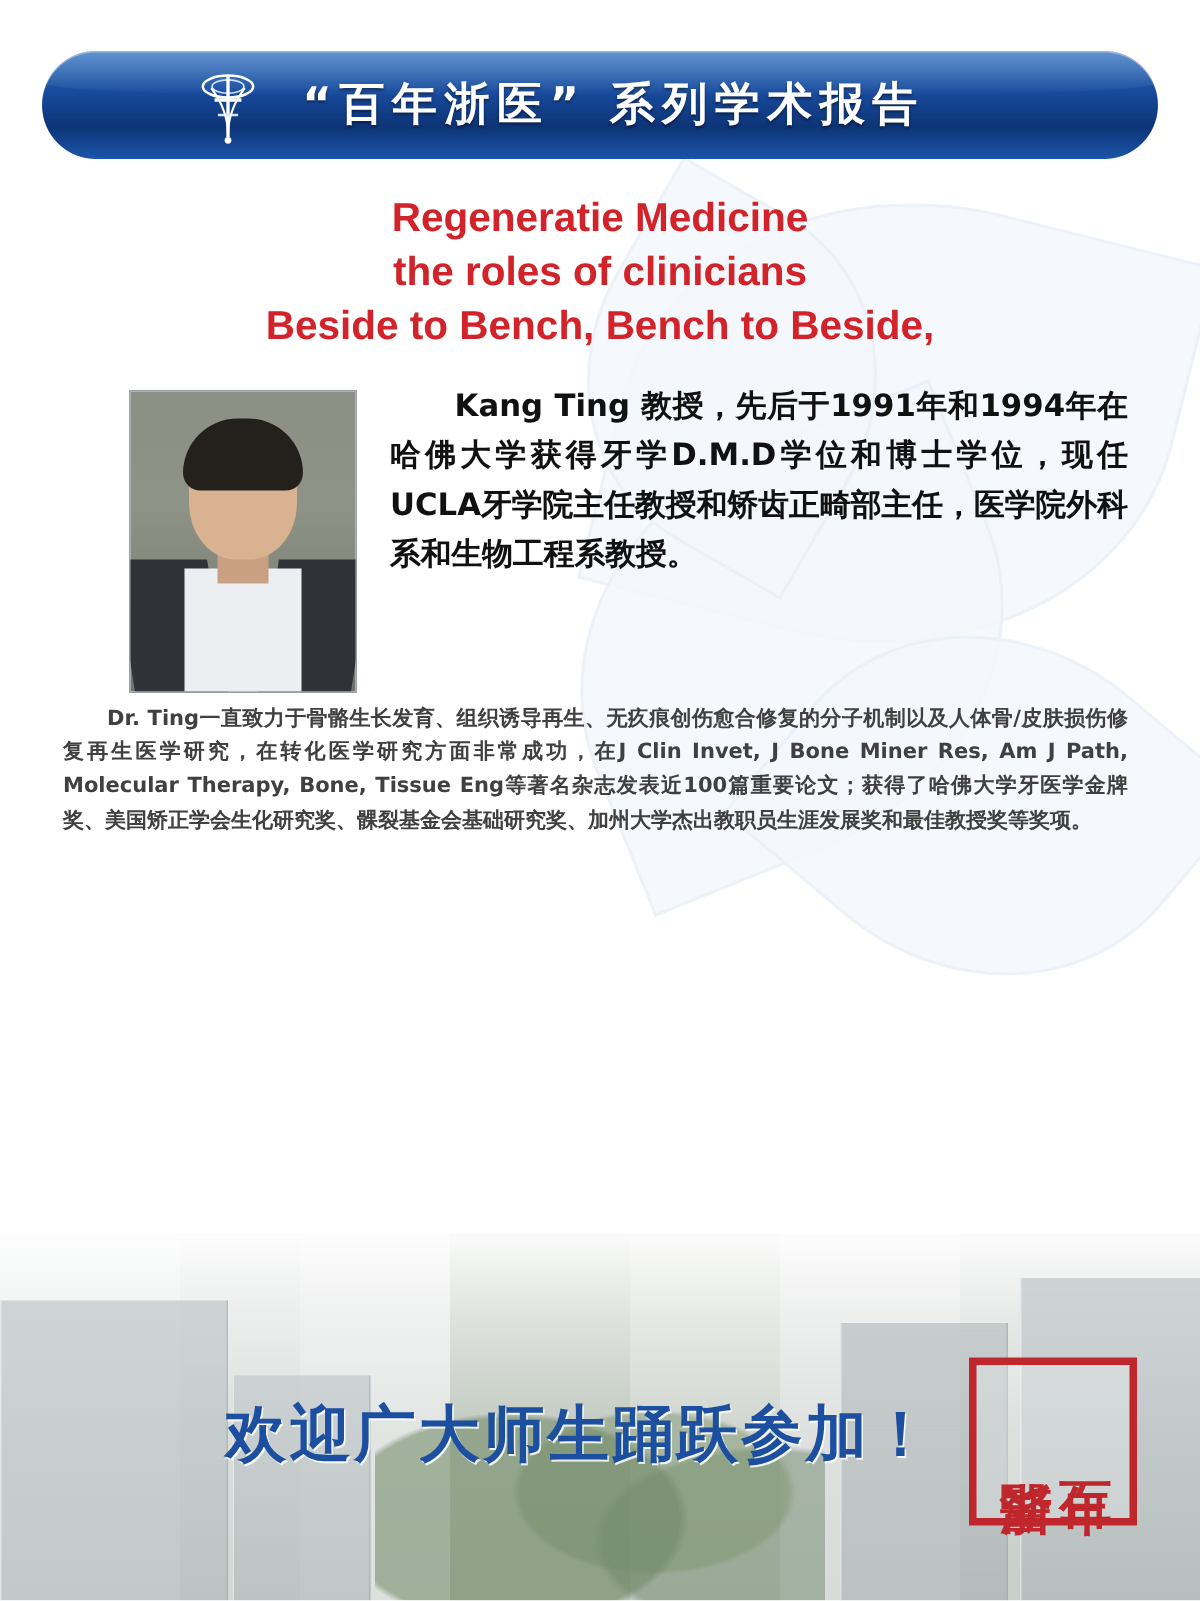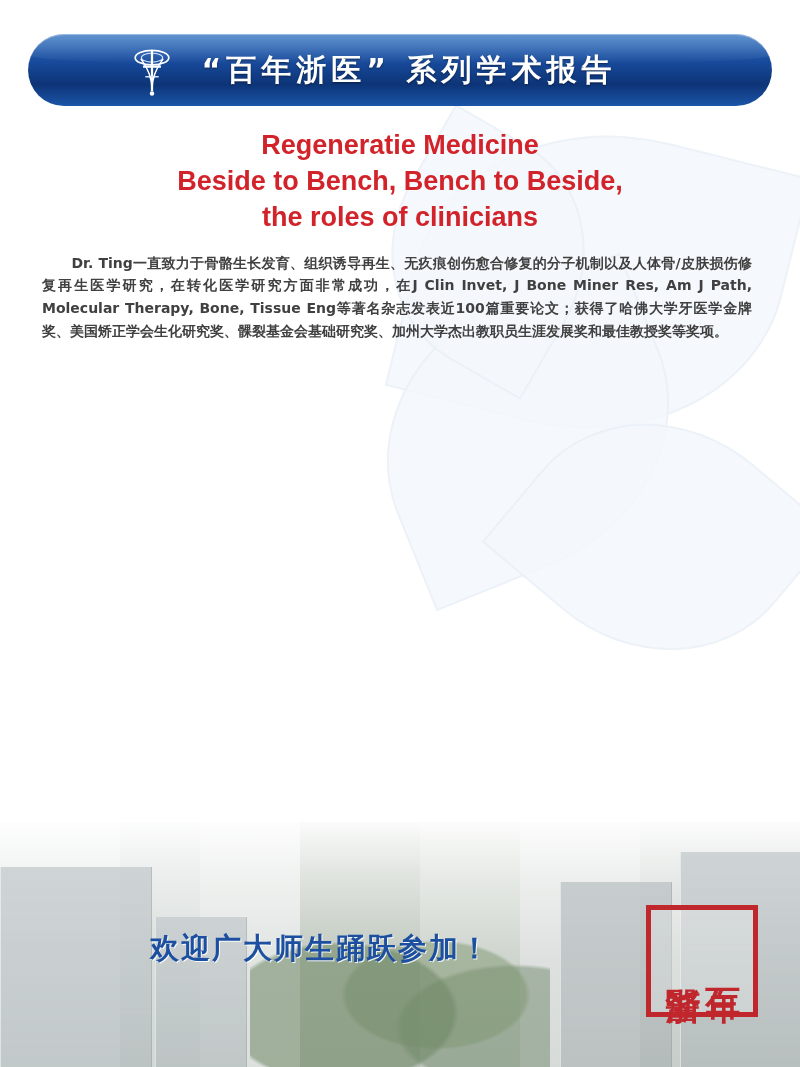--- a/index.html
+++ b/index.html
@@ -218,21 +218,21 @@
   .footer {
     position: absolute;
     left: 0; right: 0; bottom: 42px;
     z-index: 3;
     height: 110px;
   }
   .slogan {
     position: absolute;
     left: 150px;
     top: 14px;
-    font-size: 29px;
+    font-size: 41px;
     font-weight: bold;
     letter-spacing: 2px;
     color: #1d4fa0;
     font-family: Liberation Mono, monospace;
     text-shadow: 1px 1px 0 rgba(255,255,255,.85);
   }
   .seal {
     position: absolute;
     right: 42px;
     top: -10px;
@@ -288,25 +288,36 @@
         <path d="M38 62 L62 62" stroke="#cfe2ff" stroke-width="3" fill="none"></path>
         <path d="M30 30 q20 26 20 56" stroke="#ffffff" stroke-width="2.5" fill="none"></path>
         <path d="M70 30 q-20 26 -20 56" stroke="#ffffff" stroke-width="2.5" fill="none"></path>
         <circle cx="50" cy="92" r="4" fill="#ffffff"></circle>
       </svg>
       <div class="banner-title">“百年浙医” 系列学术报告</div>
     </div>
 
     <div class="eng-title">
       <div>Regeneratie Medicine</div>
+      <div>the roles of clinicians</div>
       <div>Beside to Bench, Bench to Beside,</div>
-      <div>the roles of clinicians</div>
     </div>
 
 
+    <div class="bio-wrap">
+      <div class="photo">
+        <div class="jacket-l"></div>
+        <div class="jacket-r"></div>
+        <div class="shirt"></div>
+        <div class="neck"></div>
+        <div class="head"></div>
+        <div class="hair"></div>
+      </div>
+      <div class="bio-para"><span class="indent"></span><span>Kang Ting 教授，先后于1991年和1994年在哈佛大学获得牙学D.M.D学位和博士学位，现任UCLA牙学院主任教授和矫齿正畸部主任，医学院外科系和生物工程系教授。</span></div>
+    </div>
 
     <div class="bio-second"><span class="indent"></span><span>Dr. Ting一直致力于骨骼生长发育、组织诱导再生、无疚痕创伤愈合修复的分子机制以及人体骨/皮肤损伤修复再生医学研究，在转化医学研究方面非常成功，在J Clin Invet, J Bone Miner Res, Am J Path, Molecular Therapy, Bone, Tissue Eng等著名杂志发表近100篇重要论文；获得了哈佛大学牙医学金牌奖、美国矫正学会生化研究奖、髁裂基金会基础研究奖、加州大学杰出教职员生涯发展奖和最佳教授奖等奖项。</span></div>
 
   </div>
 
   <div class="footer">
     <div class="slogan">欢迎广大师生踊跃参加！</div>
     <div class="seal">
       <span>浙醫</span>
       <span>百年</span>

